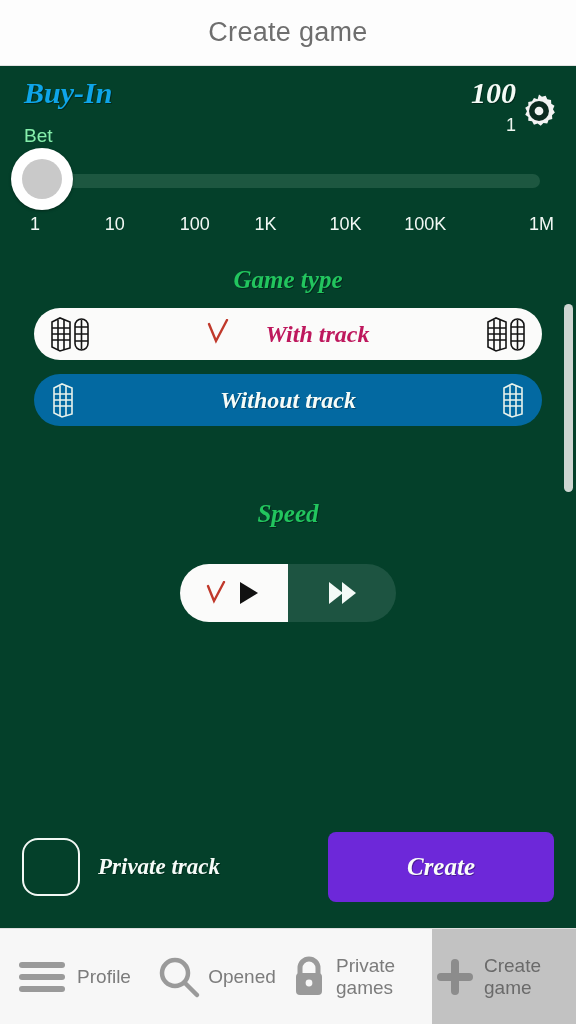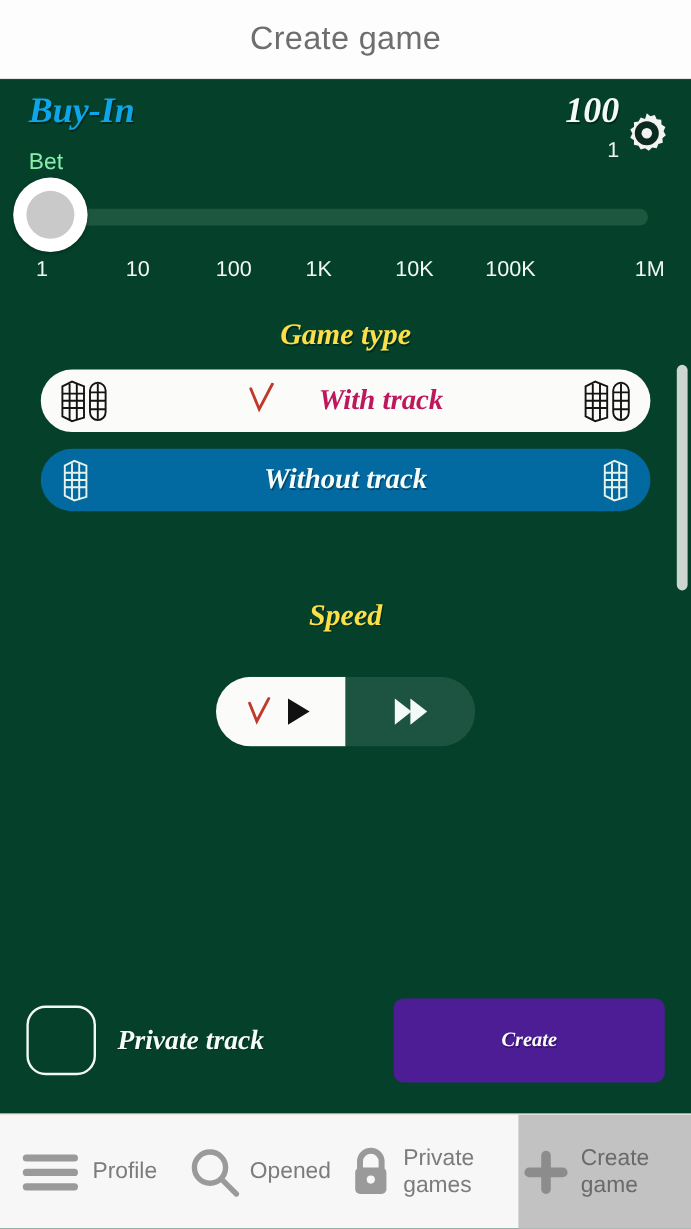--- a/index.html
+++ b/index.html
@@ -69,21 +69,21 @@
     flex:1; font-size:18px; color:#f2f8f4;
   }
   .slider-ticks span:first-child { text-align:left; padding-left:12px; }
   .slider-ticks span:last-child  { text-align:right; padding-right:4px; }
 
   
   .section-title {
     text-align:center;
     font-family:"Liberation Serif", serif;
     font-style:italic; font-weight:bold;
-    font-size:25px; color:#fde047;
+    font-size:25px; color:#22c55e;
     text-shadow:1px 1px 0 rgba(0,0,0,.35);
   }
 
   
   .gametype { margin-top:24px; }
   .opt-row {
     position:relative;
     height:52px; margin:14px 34px 0 34px;
     border-radius:26px;
     display:flex; align-items:center; justify-content:center;
@@ -125,24 +125,24 @@
   }
   .private-label {
     margin-left:18px;
     font-family:"Liberation Serif", serif;
     font-style:italic; font-weight:bold; font-size:23px; color:#f6fcf8;
     text-shadow:1px 1px 0 rgba(0,0,0,.3);
   }
   .create-btn {
     margin-left:auto;
     width:226px; height:70px; border-radius:8px;
-    background:#4c1d95; border:none;
+    background:#6d28d9; border:none;
     display:flex; align-items:center; justify-content:center;
     font-family:"Liberation Serif", serif;
-    font-style:italic; font-weight:bold; font-size:17px; color:#f9fdfa;
+    font-style:italic; font-weight:bold; font-size:25px; color:#f9fdfa;
     text-shadow:1px 1px 0 rgba(0,0,0,.3);
   }
 
   
   .scrollbar {
     position:absolute; right:3px; top:238px;
     width:9px; height:188px; border-radius:5px;
     background:#ced6d2;
   }
 

